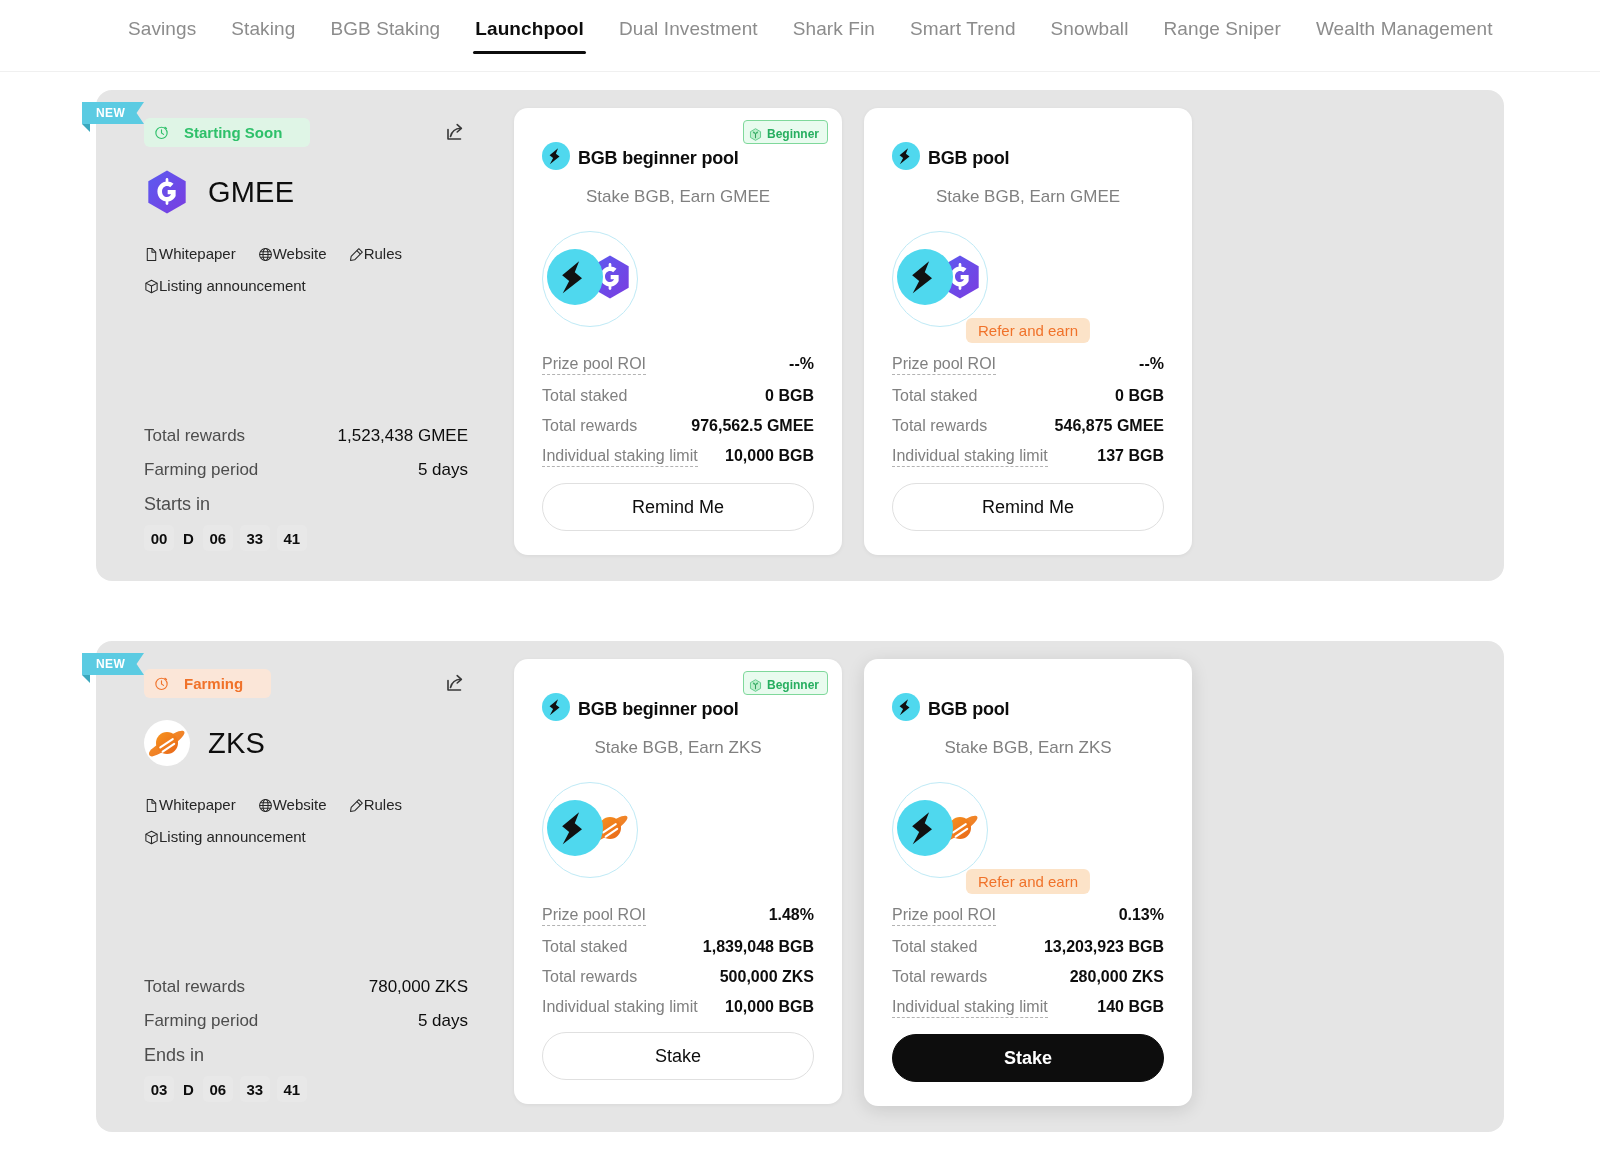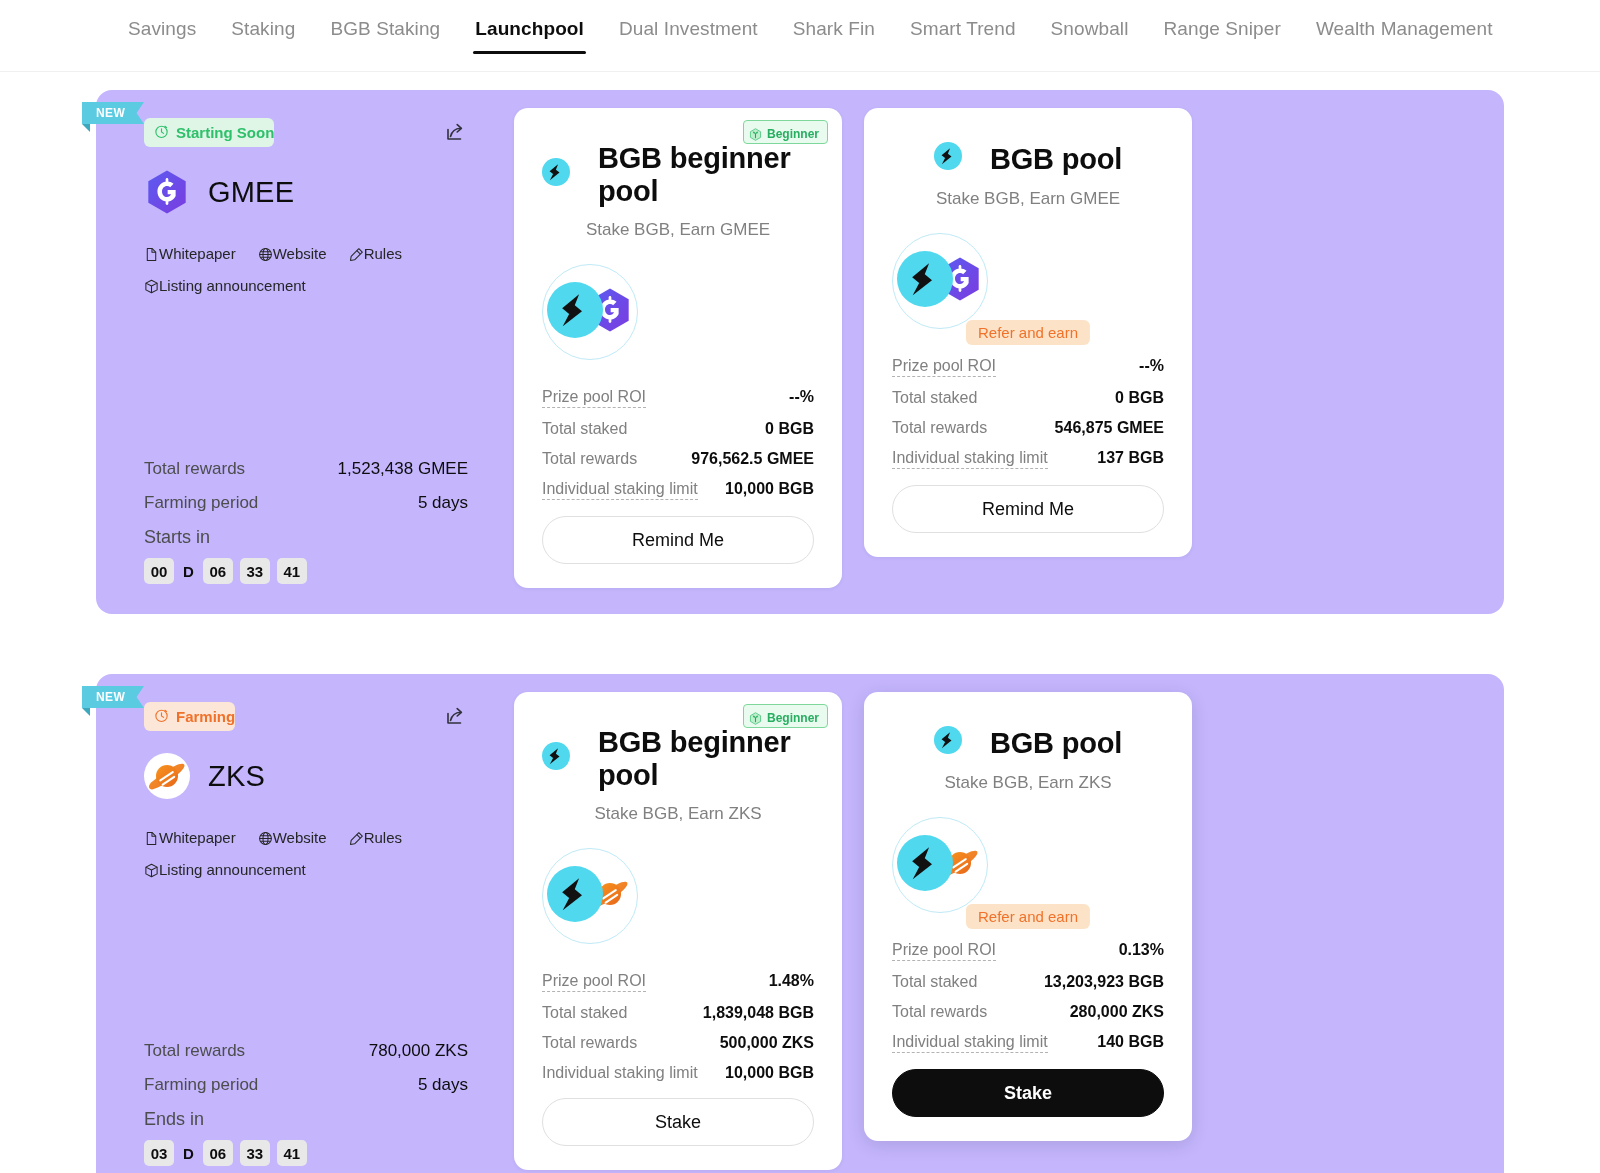--- a/index.html
+++ b/index.html
@@ -35,21 +35,21 @@
     content: "";
     position: absolute;
     left: 14px; right: 14px; bottom: 0;
     height: 3px; background: #0d0d0d; border-radius: 2px;
   }
 
   
   .panel-wrap { padding: 18px 96px 0 96px; }
   .panel {
     position: relative;
-    background: #c4b5fd;
+    background: #e5e5e5;
     border-radius: 16px;
     display: flex;
     padding: 18px 24px 26px 24px;
     margin-bottom: 60px;
   }
 
   
   .ribbon {
     position: absolute;
     left: -14px; top: 12px;
@@ -80,23 +80,23 @@
     padding: 10px 12px 4px 24px;
     display: flex;
     flex-direction: column;
     position: relative;
   }
   .info-head {
     display: flex; align-items: center; justify-content: space-between;
     margin-bottom: 22px;
   }
   .status-pill {
-    display: inline-flex; align-items: flex-start; gap: 7px;
+    display: inline-flex; align-items: center; gap: 15px;
     border-radius: 6px;
-    padding: 6px 0 6px 10px;
+    padding: 6px 28px 6px 10px;
     font-size: 15px; font-weight: 700;
   }
   .status-pill.soon  { background: #dff5e6; color: #2ec06a; }
   .status-pill.farming { background: #fbe6d8; color: #f0722a; }
 
   .share-btn { width: 26px; height: 26px; cursor: pointer; opacity: .85; }
 
   .token-row { display: flex; align-items: center; gap: 18px; margin-bottom: 26px; }
   .token-logo { width: 46px; height: 46px; flex: none; }
   .token-name { font-size: 29px; font-weight: 400; letter-spacing: .2px; }
@@ -151,23 +151,23 @@
     right: 14px; top: 12px;
     display: inline-flex; align-items: center; gap: 5px;
     border: 1px solid #7fd89b;
     background: #e9fbef;
     border-radius: 4px;
     padding: 6px 8px 2px 5px;
     font-size: 12px; font-weight: 700; color: #27ae60;
   }
 
   .pool-title {
-    display: flex; align-items: center; justify-content: center; gap: 28px;
+    display: flex; align-items: center; gap: 8px;
     margin-top: 16px;
-    font-size: 29px; font-weight: 700; letter-spacing: -.2px;
+    font-size: 18px; font-weight: 700; letter-spacing: -.2px;
   }
   .pool-sub {
     text-align: center; color: #808080; font-size: 17px;
     margin-top: 12px; margin-bottom: 8px;
   }
 
   .pool-art {
     height: 128px;
     display: flex; align-items: center; 
     position: relative;

